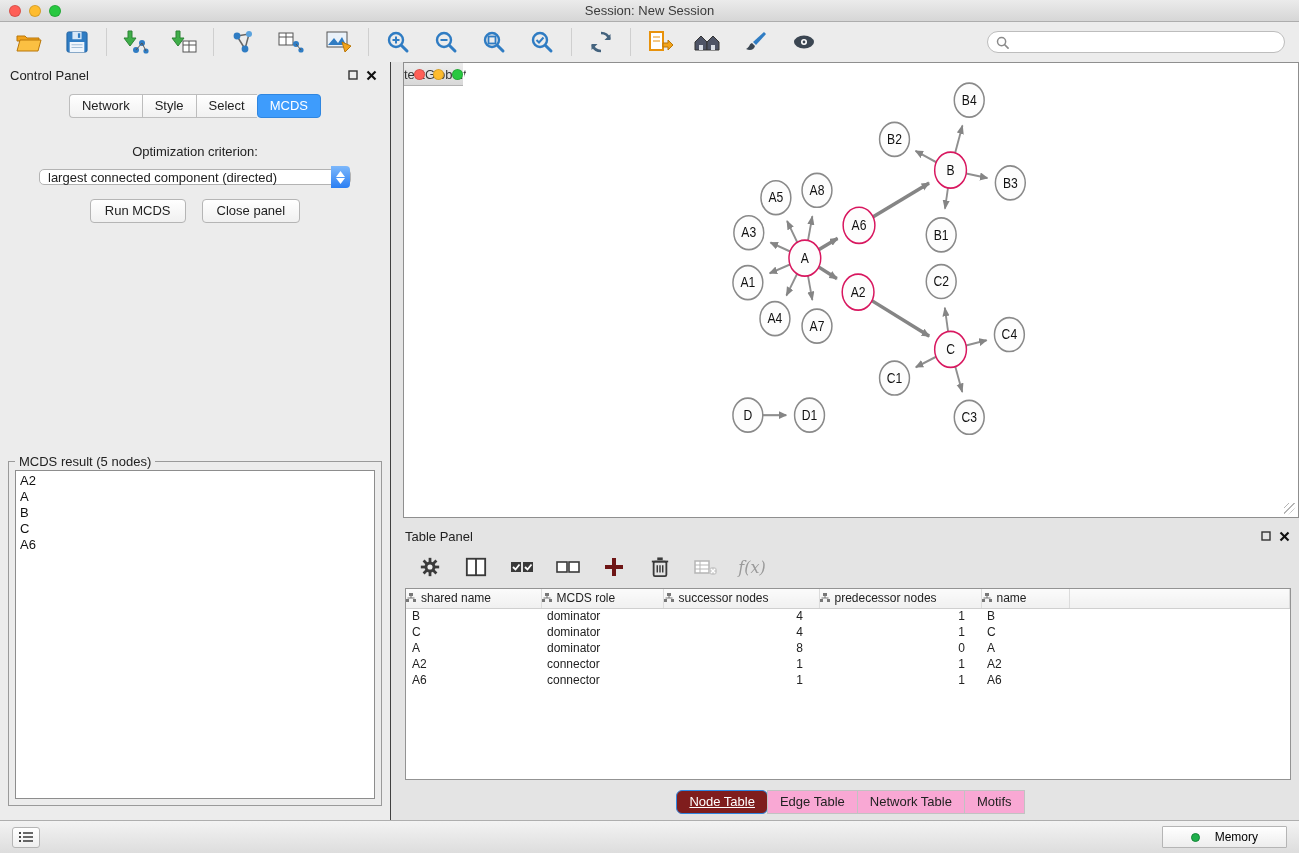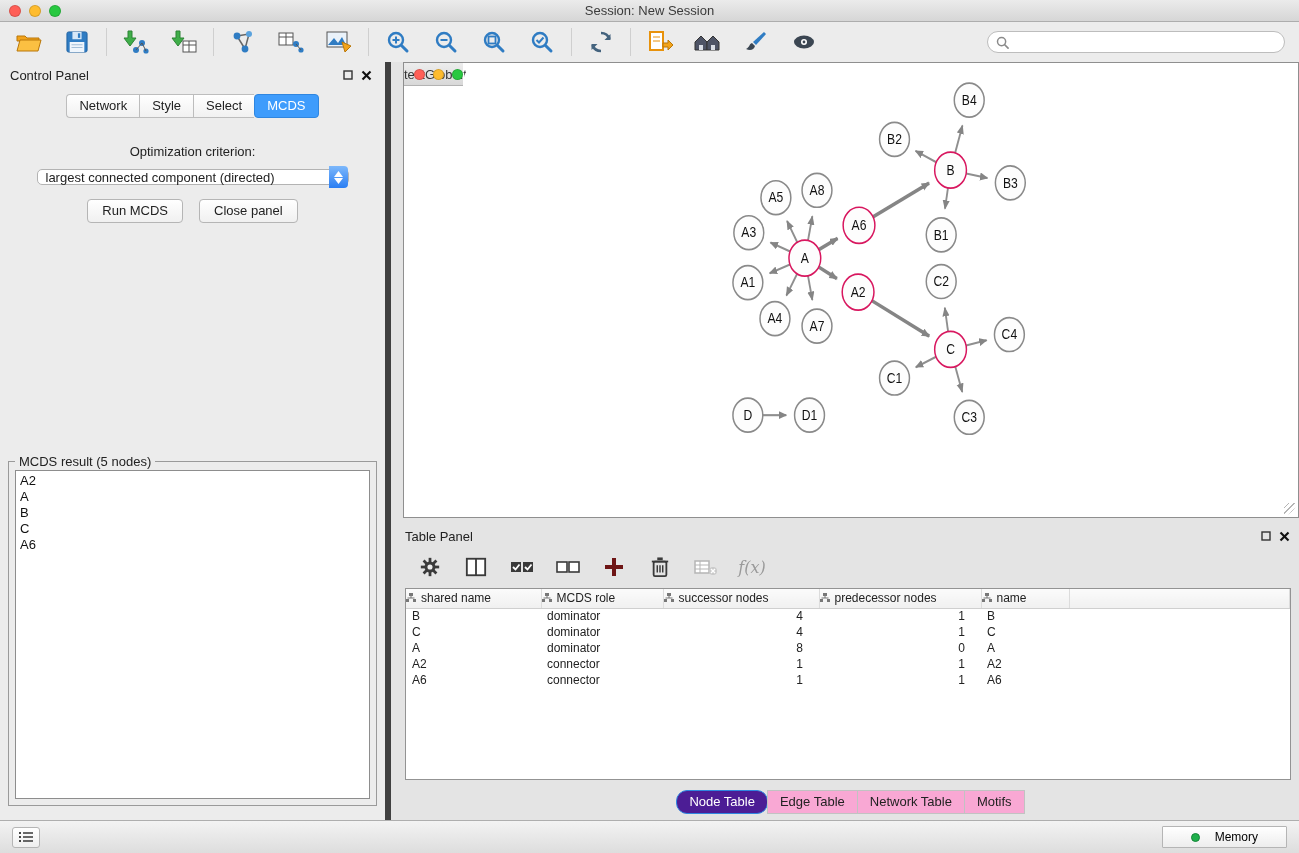--- a/index.html
+++ b/index.html
@@ -19,21 +19,21 @@
   .tgroup:first-child{padding-left:2px;}
   .tsep { width:1px; height:28px; background:#cfcfcf; }
   .tbtn { background:none; border:none; width:30px; height:30px; display:flex; align-items:center; justify-content:center; cursor:pointer; }
   .search-wrap { margin-left:auto; margin-right:2px; width:298px; height:22px; border:1px solid #bdbdbd; border-radius:12px; background:#fff; display:flex; align-items:center; padding:0 8px; }
   .search-wrap input { border:none; outline:none; flex:1; font-size:12px; font-family:"Liberation Sans",sans-serif; background:transparent; margin-left:5px; }
 
   
   .main { display:flex; height:758px; }
 
   
-  .control-panel { width:391px; background:#ececec; border-right:6px solid #404040; display:flex; flex-direction:column; }
+  .control-panel { width:391px; background:#ececec; border-right:1px solid #404040; display:flex; flex-direction:column; }
   .panel-header { height:26px; display:flex; align-items:center; padding:0 10px; font-size:13px; color:#222; }
   .panel-header .spacer{flex:1}
   .win-icon { background:none; border:none; width:18px; height:16px; display:flex; align-items:center; justify-content:center; cursor:pointer; }
 
   .seg-tabs { display:flex; justify-content:center; margin-top:6px; }
   .seg-tab { padding:3px 12px 4px; font-size:13px; background:linear-gradient(#ffffff,#f1f1f1); border:1px solid #bdbdbd; border-right:none; color:#222; cursor:pointer; }
   .seg-tab:first-child { border-radius:4px 0 0 4px; }
   .seg-tab.active { background:#3e9cfc; color:#fff; border-color:#2f86e0; border-radius:4px; border-right:1px solid #2f86e0; }
 
   .opt-label { text-align:center; margin-top:26px; font-size:13px; }
@@ -82,21 +82,21 @@
   table.node-table { border-collapse:collapse; width:100%; table-layout:fixed; }
   .node-table thead th { height:19px; font-weight:normal; font-size:12px; background:linear-gradient(#fbfbfb,#f0f0f0); border-bottom:1px solid #cfcfcf; border-right:1px solid #dcdcdc; text-align:left; white-space:nowrap; overflow:hidden; }
   .node-table thead th .hicon { display:inline-block; vertical-align:-1px; margin-right:5px; }
   .node-table td { height:16px; font-size:12px; padding:0 6px; white-space:nowrap; overflow:hidden; }
   .node-table td.num { text-align:right; padding-right:16px; }
   .node-table td.txt { text-align:left; }
   .node-table td.filler { border:none; }
 
   .tp-tabs { display:flex; justify-content:center; margin-top:10px; }
   .tp-tab { font-size:13px; padding:3px 12px 4px; background:#f9a8d4; border:1px solid #c2c2c2; margin-left:-1px; color:#222; cursor:pointer; }
-  .tp-tab.active { background:#4c1d95; color:#fff; border-color:#2f86e0; border-radius:11px; }
+  .tp-tab.active { background:#7f1d1d; color:#fff; border-color:#2f86e0; border-radius:6px;text-decoration:underline; }
 
   
   .status-bar { height:33px; border-top:1px solid #aeaeae; background:linear-gradient(#f3f3f3,#dddddd); display:flex; align-items:center; padding:0 12px; }
   .status-left-btn { width:28px; height:21px; background:linear-gradient(#ffffff,#efefef); border:1px solid #b5b5b5; border-radius:3px; display:flex; align-items:center; justify-content:center; cursor:pointer; }
   .memory-btn { margin-left:auto; height:22px; display:flex; align-items:center; gap:15px; background:linear-gradient(#ffffff,#ededed); border:1px solid #b5b5b5; border-radius:1px; padding:0 28px; font-size:12px; cursor:pointer; }
   .memory-dot { width:9px; height:9px; border-radius:50%; background:#1faf4b; border:1px solid #148538; }
 </style>
 </head>
 <body>
 

